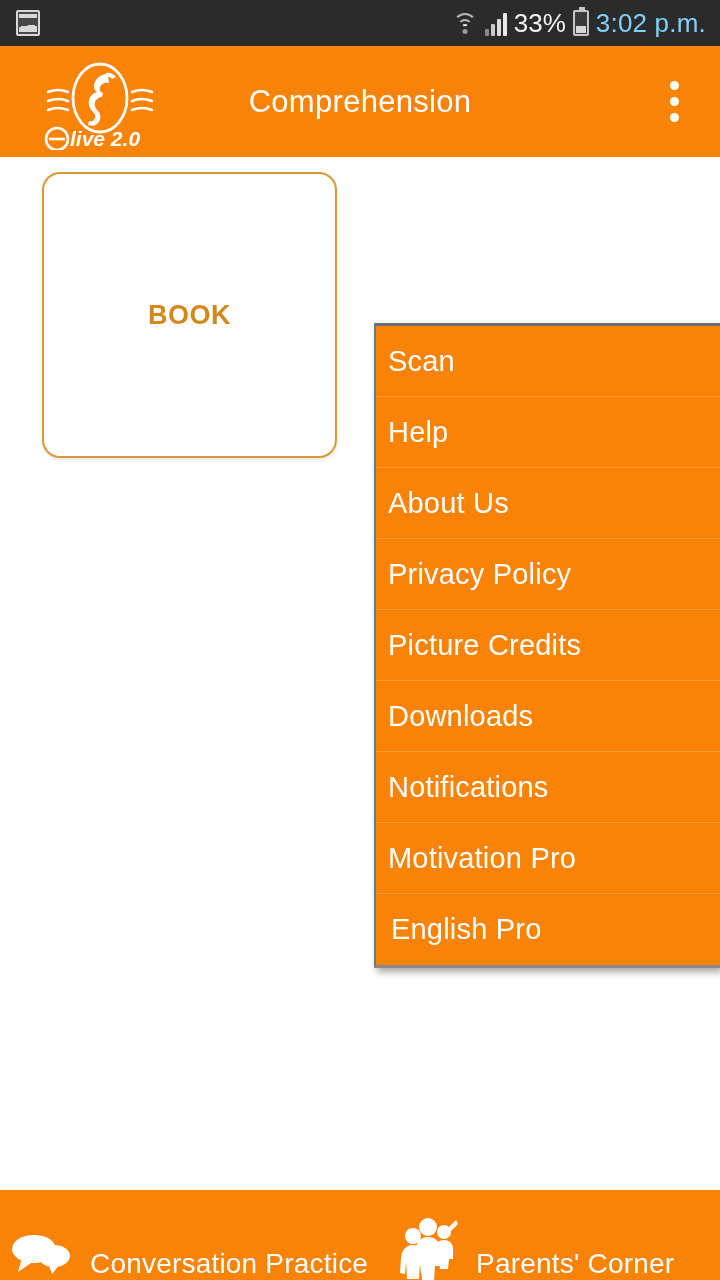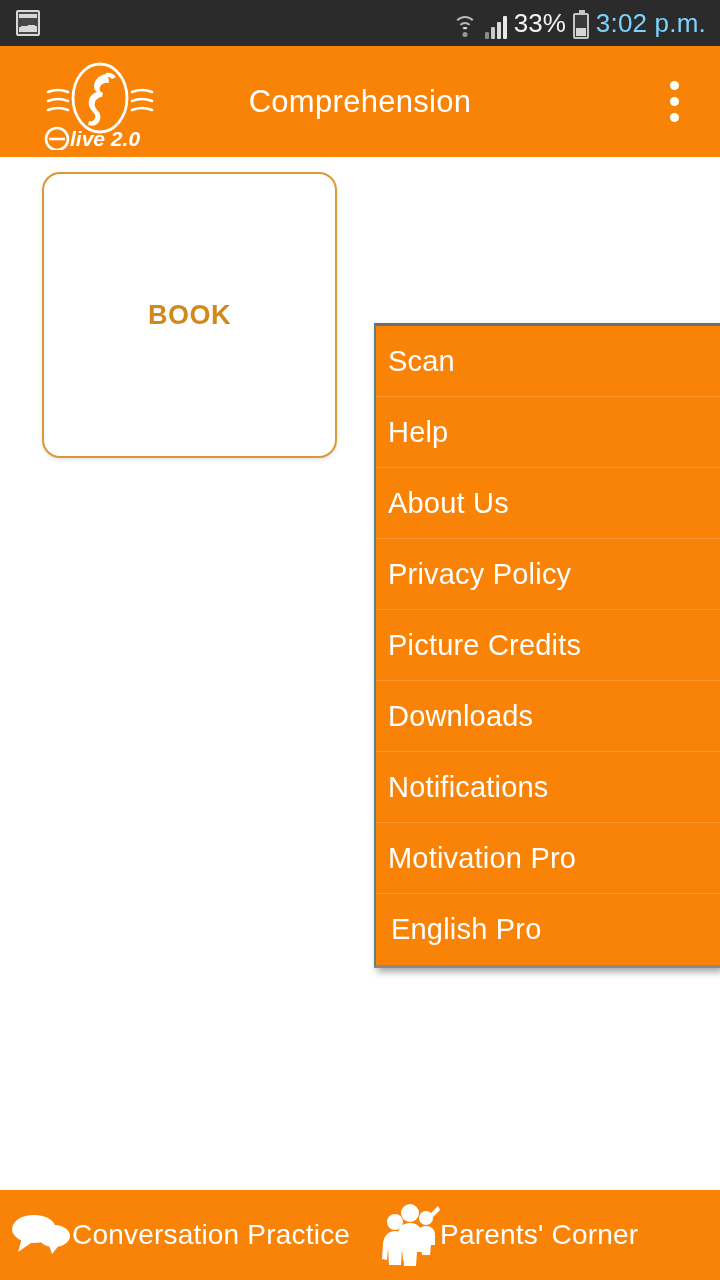--- a/index.html
+++ b/index.html
@@ -10,21 +10,21 @@
   }
   #screen { position:relative; width:720px; height:1280px; background:#ffffff; }
 
   
   .statusbar{
     position:absolute; left:0; top:0; width:720px; height:46px;
     background:#2b2b2b; display:flex; align-items:center;
     padding:0 14px 0 16px;
   }
   .sb-left{ display:flex; align-items:center; gap:10px; }
-  .sb-right{ margin-left:auto; display:flex; align-items:flex-end; gap:7px; }
+  .sb-right{ margin-left:auto; display:flex; align-items:center; gap:7px; }
   .sb-time{
     color:#7dd3fc; font-size:26px; letter-spacing:.2px;
     font-family:"Liberation Sans", sans-serif; white-space:nowrap;
   }
   .sb-batt-pct{ color:#f2f2f2; font-size:26px; }
   .icon-photo{
     width:24px; height:26px; border:2px solid #d8d8d8; border-radius:2px;
     background:#474747; position:relative; overflow:hidden;
   }
   .icon-photo::before{
@@ -112,21 +112,21 @@
     cursor:pointer; background:#f98307;
   }
   .menu-item:last-child{ border-bottom:none;padding-left:15px; }
 
   
   .bottombar{
     position:absolute; left:0; bottom:0; width:720px; height:90px;
     background:#f98307; display:flex; align-items:center;
   }
   .bottom-item{
-    flex:1; display:flex; align-items:center; gap:0; height:100%;
+    flex:1; display:flex; align-items:flex-end; gap:18px; height:100%;
     padding-left:10px; cursor:pointer;
   }
   .bottom-item.right{ padding-left:30px; }
   .bottom-label{ color:#ffffff; font-size:28px; white-space:nowrap; letter-spacing:.2px; }
   .bi-icon{ flex:0 0 auto; display:flex; align-items:center; justify-content:center; }
 </style>
 </head>
 <body>
 
 <div id="screen">

